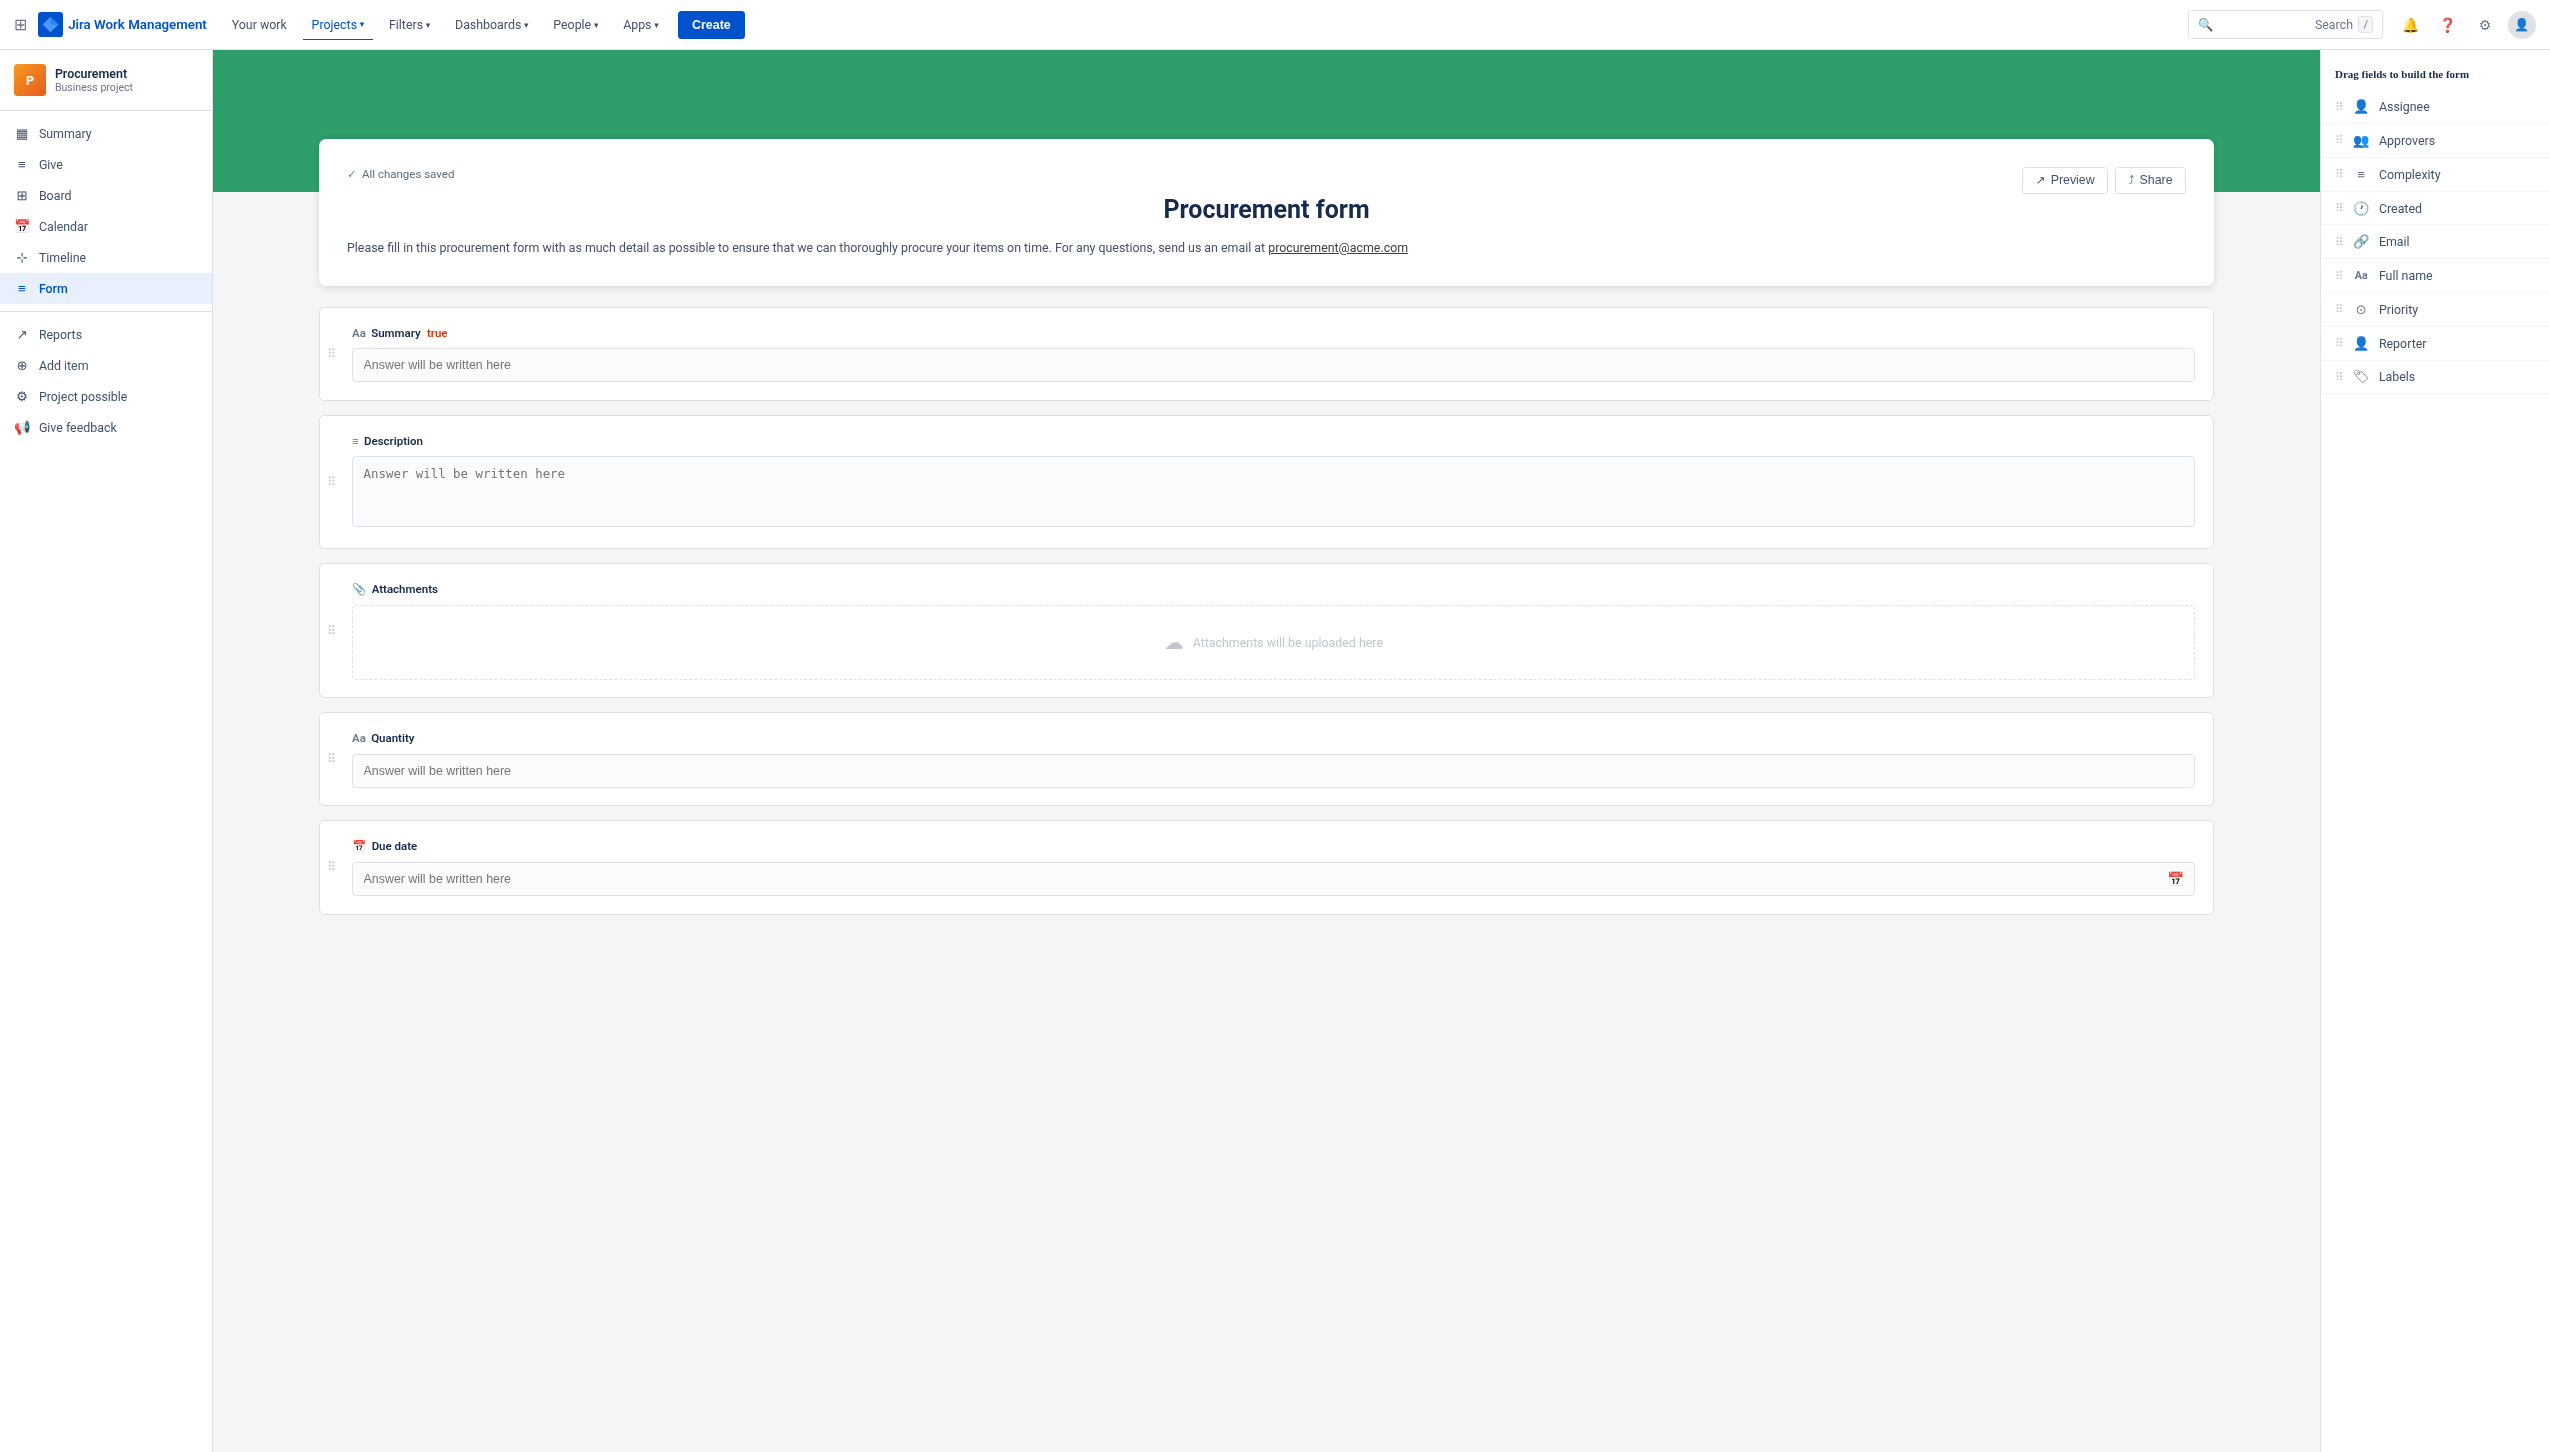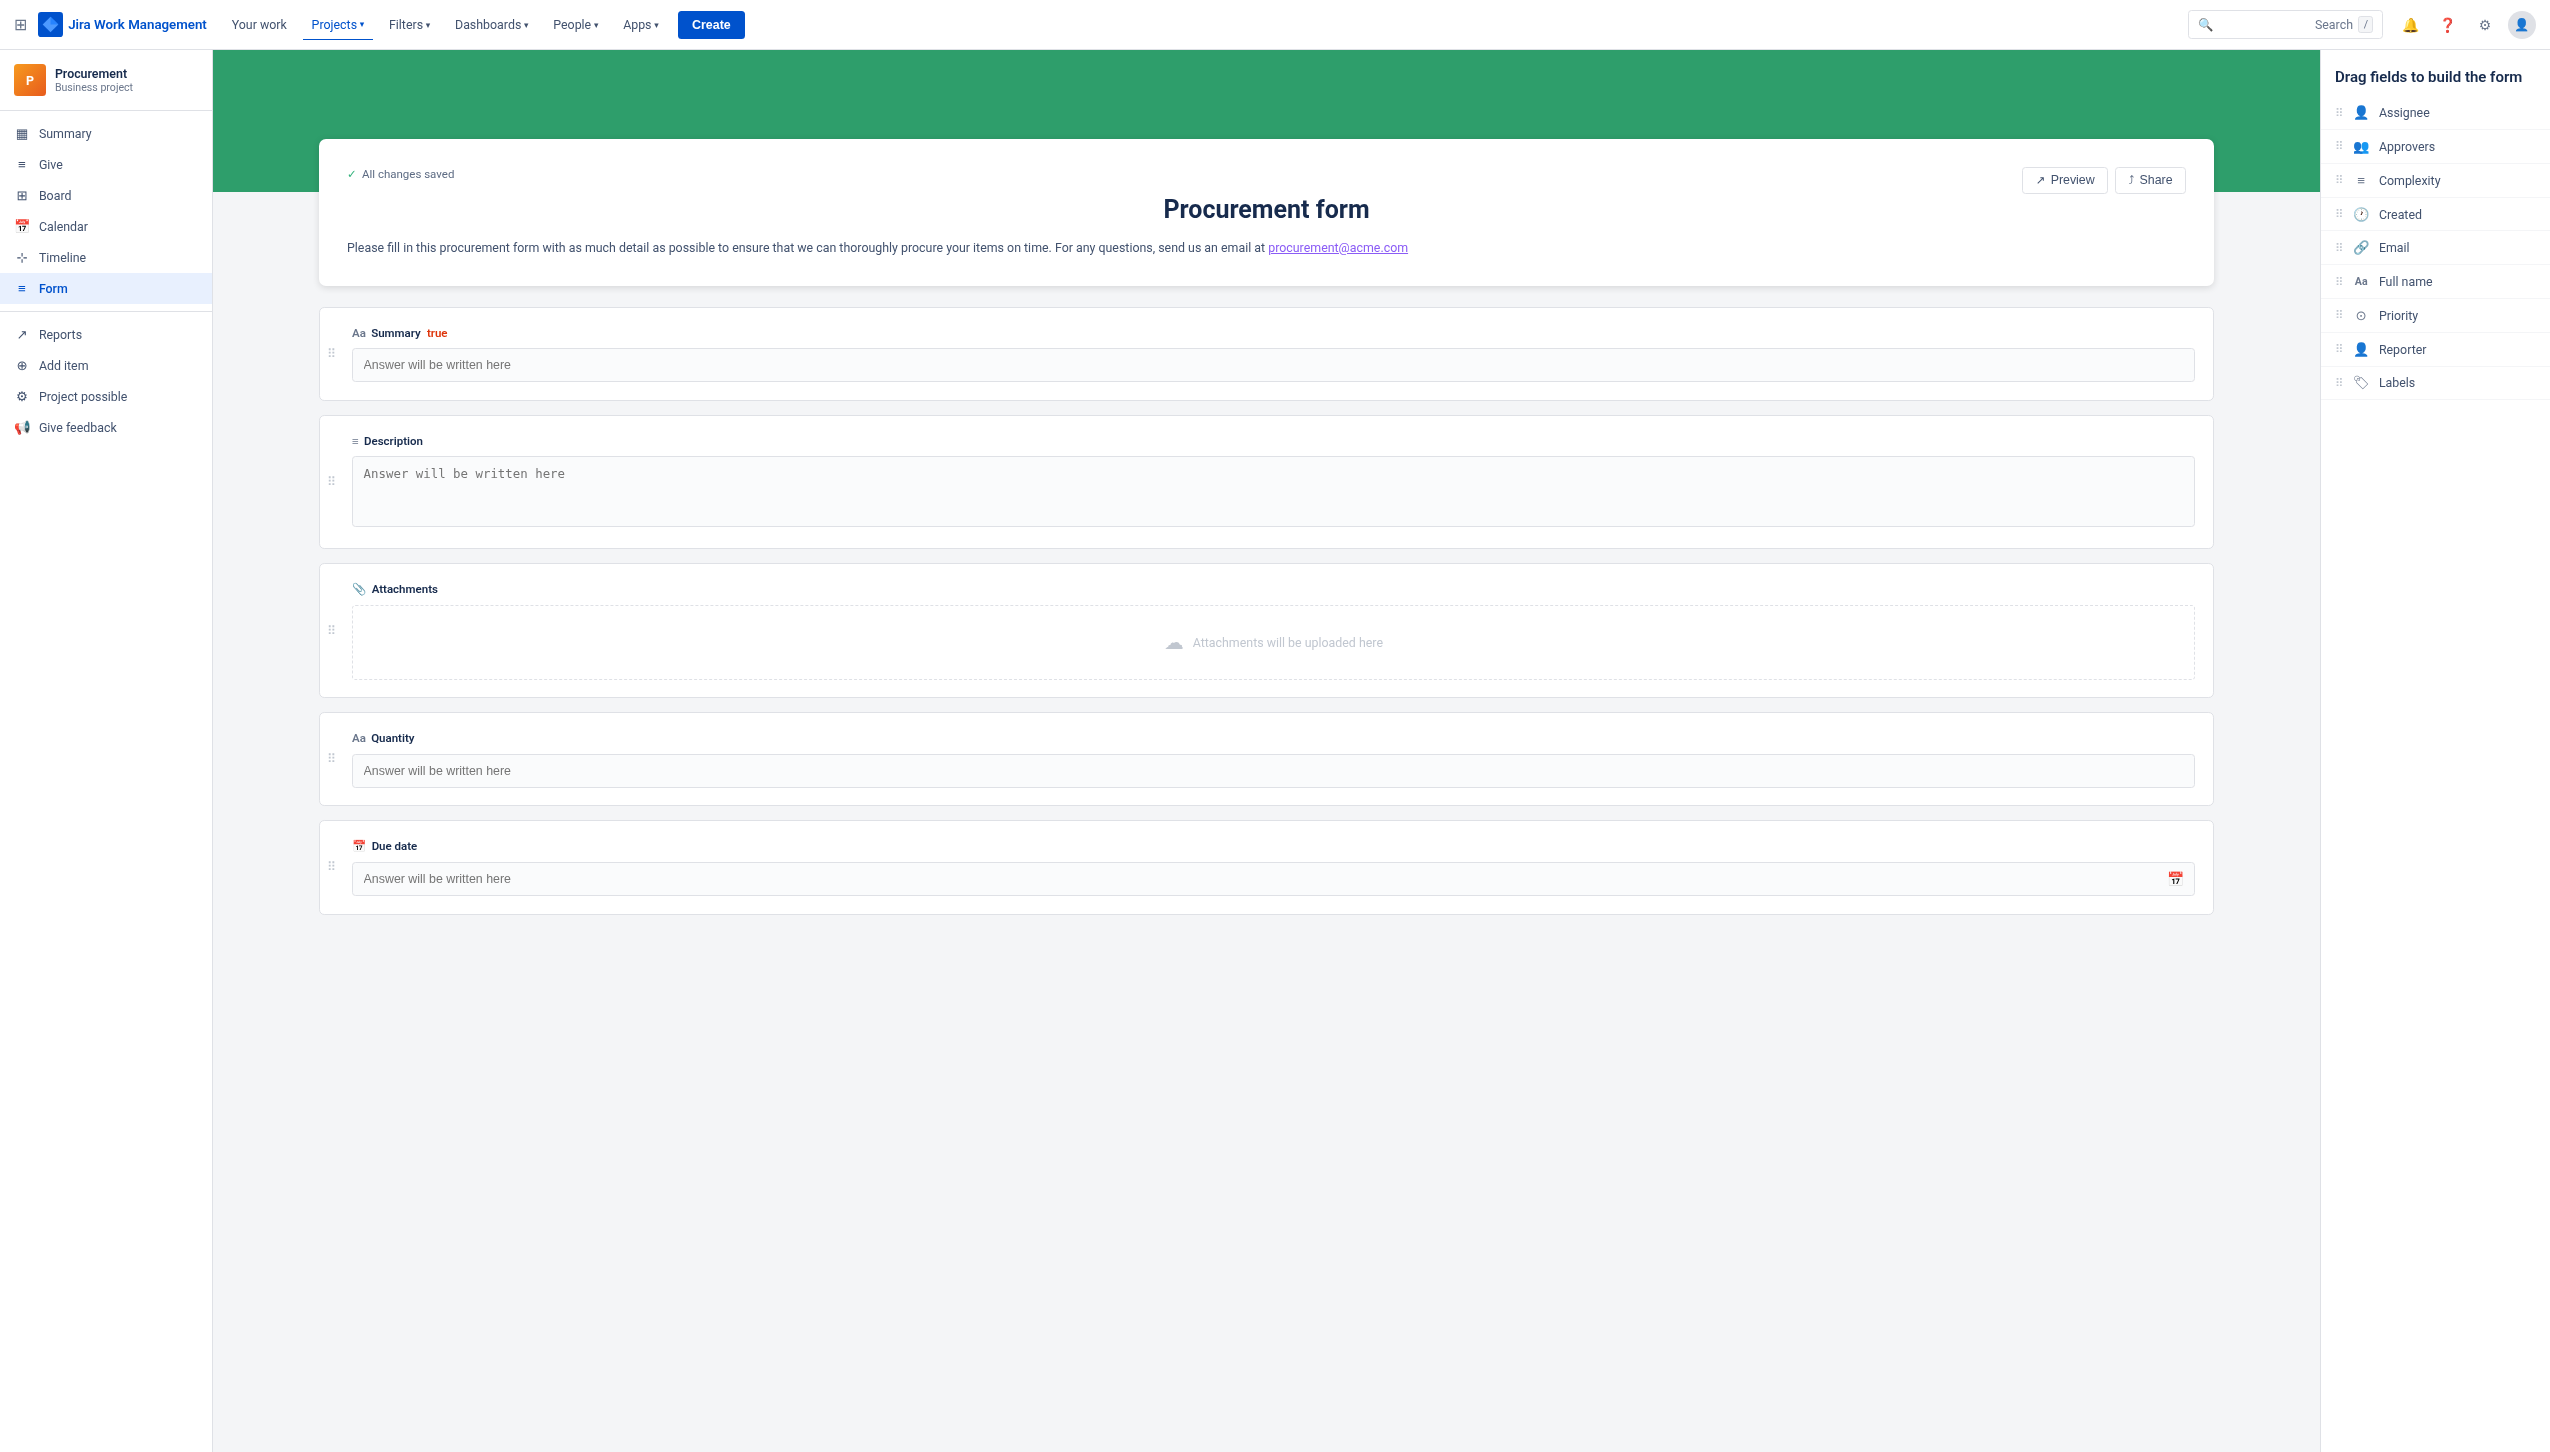--- a/index.html
+++ b/index.html
@@ -69,21 +69,21 @@
     .field-required { color: #de350b; margin-left: 0.9px; }
     .field-input { width: 100%; border: 0.9px solid #dfe1e6; border-radius: 3.5px; padding: 8.9px 10.6px; font-size: 12.4px; color: #c1c7d0; background: #fafbfc; }
     .field-textarea { width: 100%; border: 0.9px solid #dfe1e6; border-radius: 3.5px; padding: 8.9px 10.6px; font-size: 12.4px; color: #c1c7d0; background: #fafbfc; min-height: 71px; resize: none; }
     .field-upload { border: 1.8px dashed #dfe1e6; border-radius: 3.5px; padding: 25px; text-align: center; color: #c1c7d0; font-size: 12.4px; display: flex; align-items: center; justify-content: center; gap: 8.9px; }
     .field-upload-icon { font-size: 19.5px; color: #c1c7d0; }
     .field-date-wrapper { position: relative; }
     .field-date-icon { position: absolute; right: 10.6px; top: 50%; transform: translateY(-50%); color: #6b778c; font-size: 14px; }
 
     
     .right-panel { width: 230px; min-width: 230px; background: #fff; border-left: 0.9px solid #dfe1e6; overflow-y: auto; padding: 17.7px 0; }
-    .right-panel-title { font-size: 15px; font-weight: 600; color: #172b4d; padding: 0 14px 10.6px; }
+    .right-panel-title { font-size: 11px; font-weight: 600; color: #172b4d; padding: 0 14px 10.6px; font-family: Liberation Serif, serif; }
     .right-panel-item { display: flex; align-items: center; gap: 8.9px; padding: 8.9px 14px; font-size: 12.4px; color: #42526e; cursor: grab; border-bottom: 0.9px solid #f4f5f7; }
     .right-panel-drag { color: #c1c7d0; font-size: 11.5px; }
     .right-panel-icon { font-size: 13.3px; color: #6b778c; width: 17.7px; text-align: center; }
   </style>
 </head>
 <body>
 
 <nav class="topnav">
   <span class="topnav-grid-icon">⊞</span>
   <div class="topnav-logo">
@@ -210,21 +210,21 @@
               </button>
               <button class="form-action-btn">
                 <span style="font-size:11.5px;">⤴</span>
                 <span>Share</span>
               </button>
             </div>
           </div>
           <h1 class="form-title">Procurement form</h1>
           <p class="form-description">
             <span>Please fill in this procurement form with as much detail as possible to ensure that we can thoroughly procure your items on time. For any questions, send us an email at</span>
-            <a href="#" style="color:#8b5cf6;">procurement@acme.com</a>
+            <a href="#" style="color:#404040;">procurement@acme.com</a>
           </p>
         </div>
 
         <div class="form-fields">
 
           <div class="field-block">
             <span class="field-drag">⠿</span>
             <div class="field-label">
               <span class="field-label-icon">Aa</span>
               <span>Summary</span>

